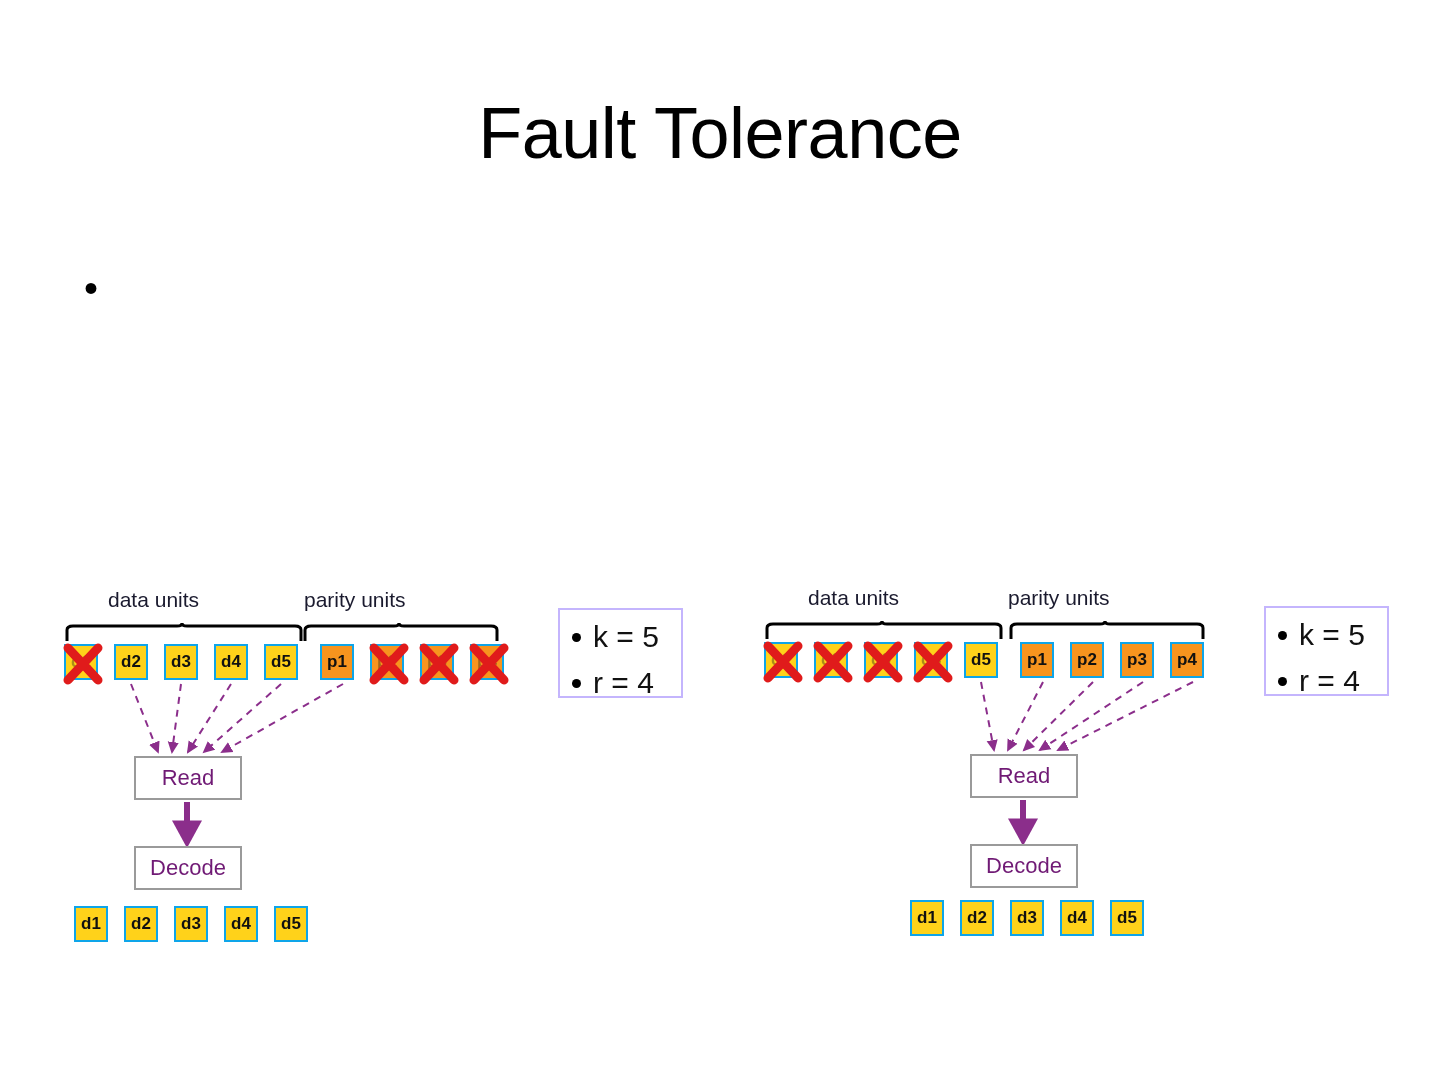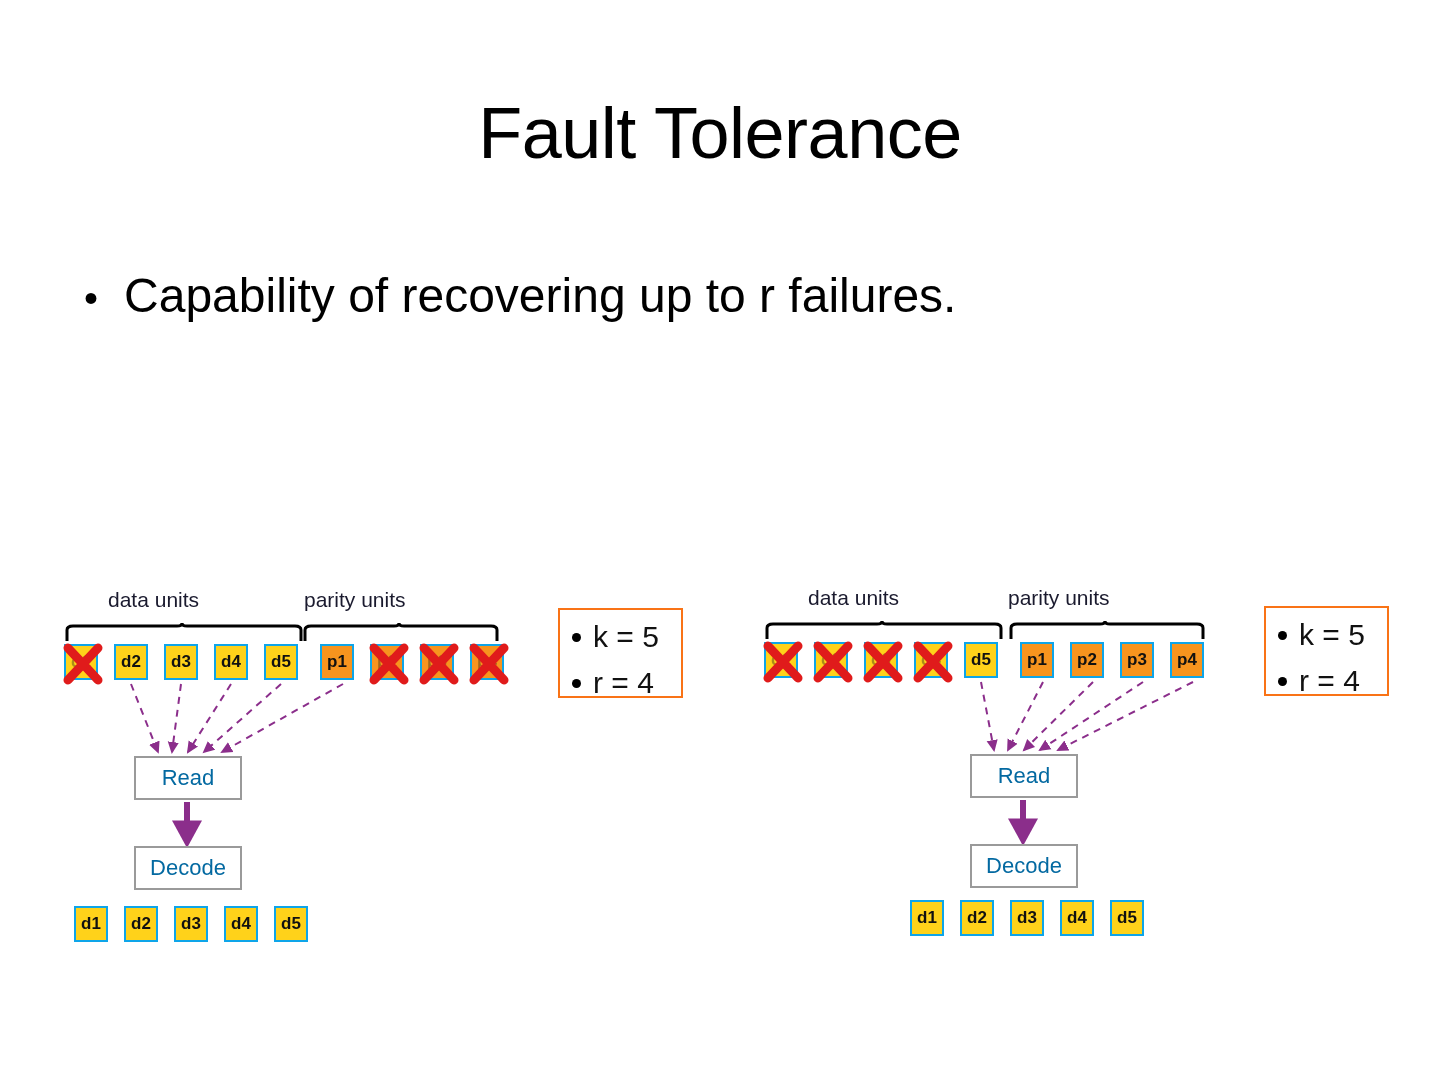--- a/index.html
+++ b/index.html
@@ -118,37 +118,37 @@
   
   .proc-box {
     position: absolute;
     border: 2px solid #9a9a9a;
     background: #ffffff;
     box-sizing: border-box;
     display: flex;
     align-items: center;
     justify-content: center;
     font-size: 22px;
-    color: #0369a1;
+    color: #701a75;
   }
 
   
   .arrow-layer {
     position: absolute;
     left: 0;
     top: 0;
     width: 650px;
     height: 400px;
     pointer-events: none;
   }
 
   
   .legend {
     position: absolute;
-    border: 2px solid #f97316;
+    border: 2px solid #c4b5fd;
     background: #ffffff;
     box-sizing: border-box;
     padding: 24px 16px 10px 12px;
     display: flex;
     flex-direction: column;
     justify-content: center;
     gap: 12px;
   }
   .legend-item {
     display: flex;
@@ -166,21 +166,20 @@
     flex: 0 0 auto;
   }
 </style>
 </head>
 <body>
 
 <div class="slide-title">Fault Tolerance</div>
 
 <div class="bullet-row">
   <span class="bullet-dot">•</span>
-  <span class="bullet-text">Capability of recovering up to r failures.</span>
 </div>
 
 <div class="figures">
 
   <div class="figure fig-left">
 
     <div class="group-label" style="left:62px; top:28px;">data units</div>
     <div class="group-label" style="left:258px; top:28px;">parity units</div>
 
     <div class="brace" style="left:18px; top:62px; width:240px;">

